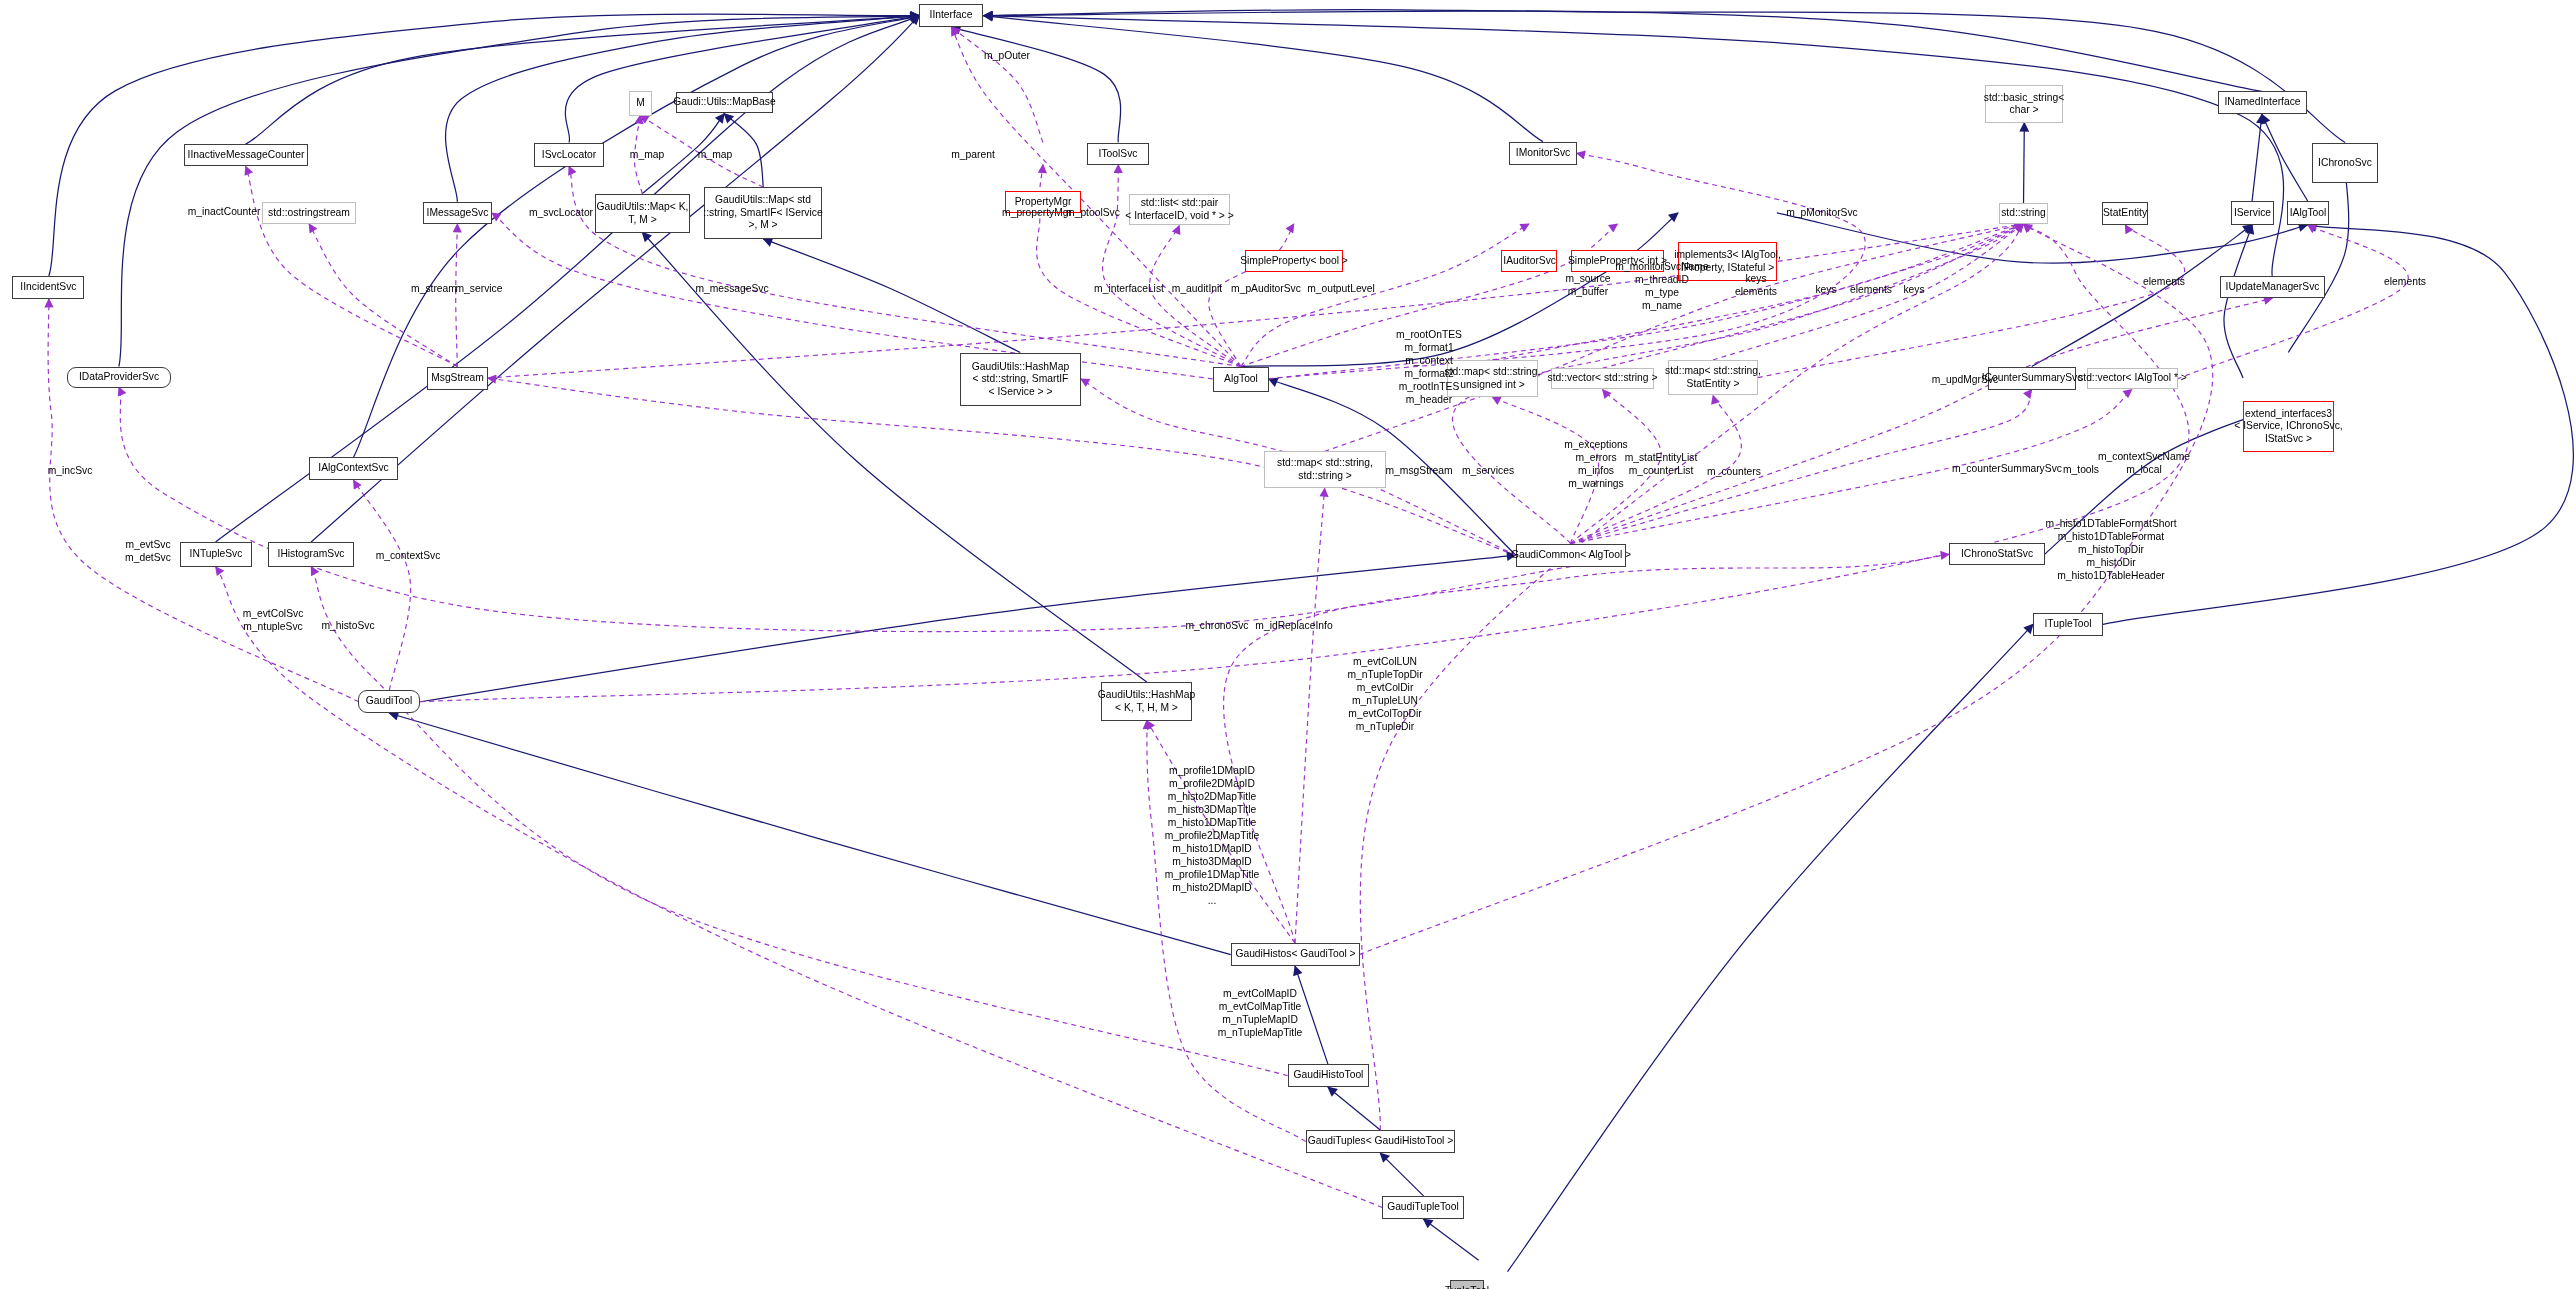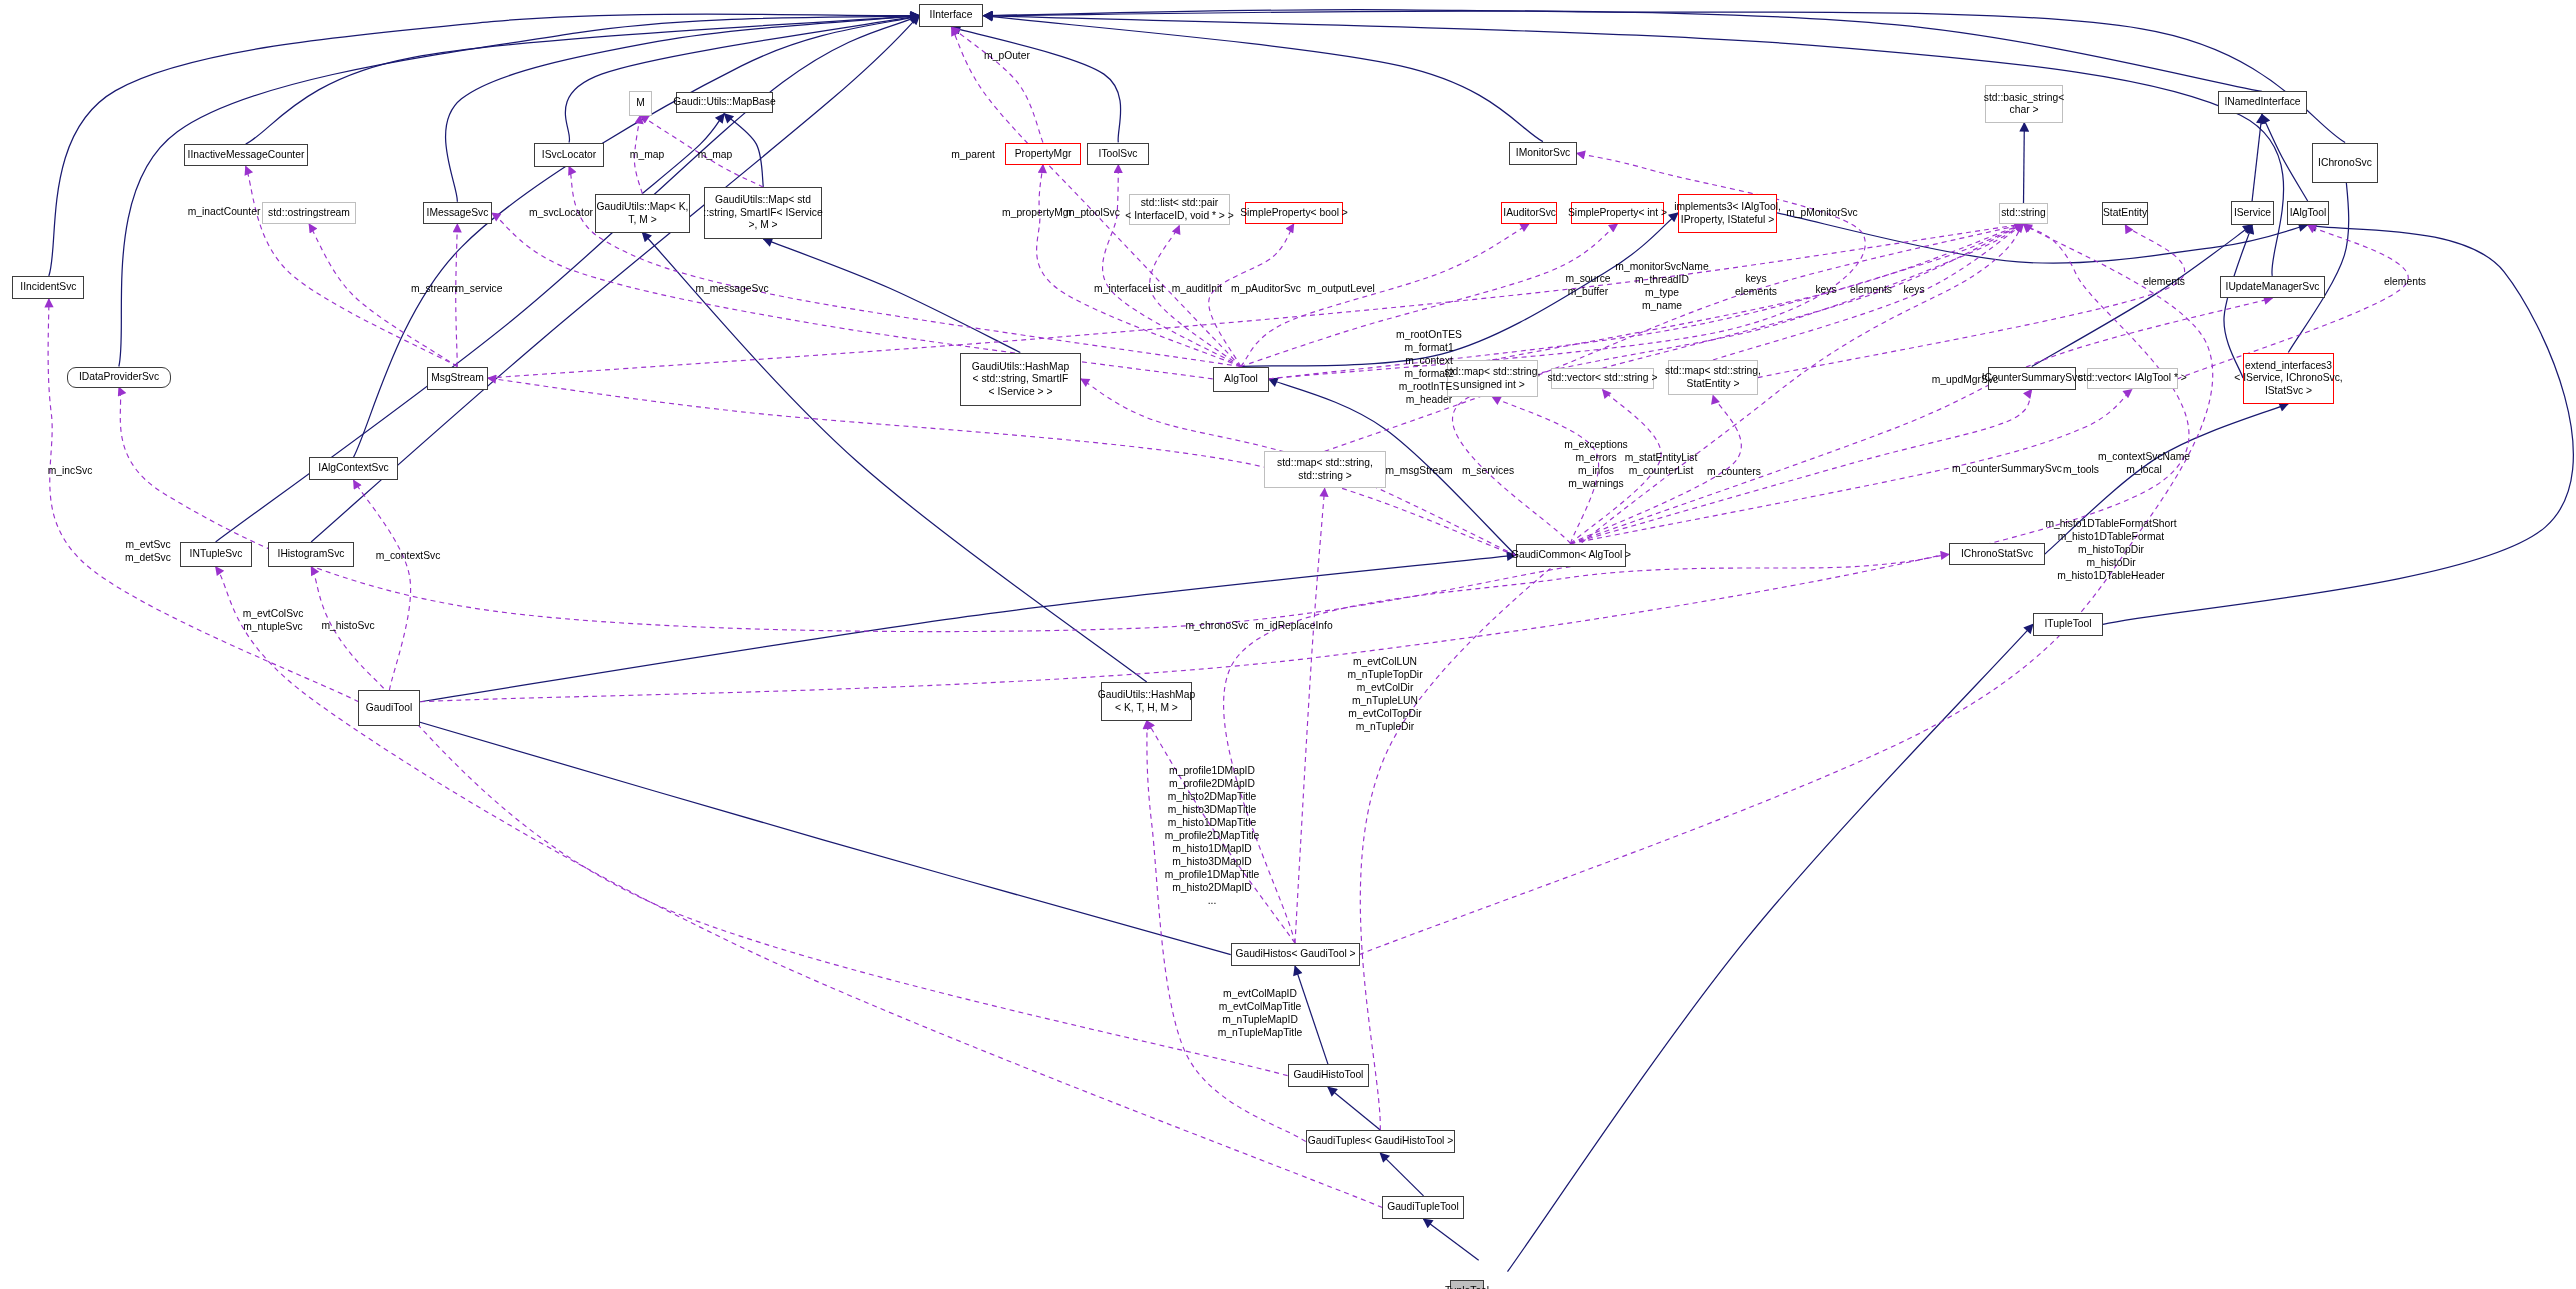--- a/index.html
+++ b/index.html
@@ -15,21 +15,21 @@
   .edge-u{fill:none;stroke:#9a32cd;stroke-width:1.4px;stroke-dasharray:6,5;}
   .node{
     position:absolute;box-sizing:border-box;
     display:flex;flex-direction:column;align-items:center;justify-content:center;
     background:#ffffff;color:#000000;
     font-size:10.3px;line-height:12.4px;text-align:center;white-space:nowrap;
     z-index:2;
   }
   .node.class{border:1.2px solid #3d3d3d;}
   .node.gray{border:0.8px solid #bfbfbf;}
-  .node.red{border:1.2px solid #ff0000;}
+  .node.red{border:1.2px solid #ff0000;margin-top:48px;}
   .node.focus{border:1.6px solid #3d3d3d;background:#bfbfbf;}
   .edge-label{
     position:absolute;transform:translateX(-50%);
     color:#000000;font-size:10.3px;line-height:13px;text-align:center;
     white-space:nowrap;z-index:3;pointer-events:none;
   }
 </style>
 </head>
 <body>
 
@@ -262,21 +262,21 @@
       </div>
       <div class="node class" style="left: 1516px; top: 544px; width: 110px; height: 23px;">
         <div>GaudiCommon&lt; AlgTool &gt;</div>
       </div>
       <div class="node class" style="left: 1949px; top: 543px; width: 96px; height: 22px;">
         <div>IChronoStatSvc</div>
       </div>
       <div class="node class" style="left: 2033px; top: 613px; width: 70px; height: 23px;">
         <div>ITupleTool</div>
       </div>
-      <div class="node class" style="left: 358px; top: 690px; width: 62px; height: 36px;">
+      <div class="node class" style="left: 358px; top: 690px; width: 62px; height: 23px; border-radius: 9px;">
         <div>GaudiTool</div>
       </div>
       <div class="node class" style="left: 1101px; top: 682px; width: 91px; height: 39px;">
         <div>GaudiUtils::HashMap</div>
         <div>&lt; K, T, H, M &gt;</div>
       </div>
       <div class="node class" style="left: 1231px; top: 943px; width: 129px; height: 23px;">
         <div>GaudiHistos&lt; GaudiTool &gt;</div>
       </div>
       <div class="node class" style="left: 1288px; top: 1064px; width: 81px; height: 23px;">

